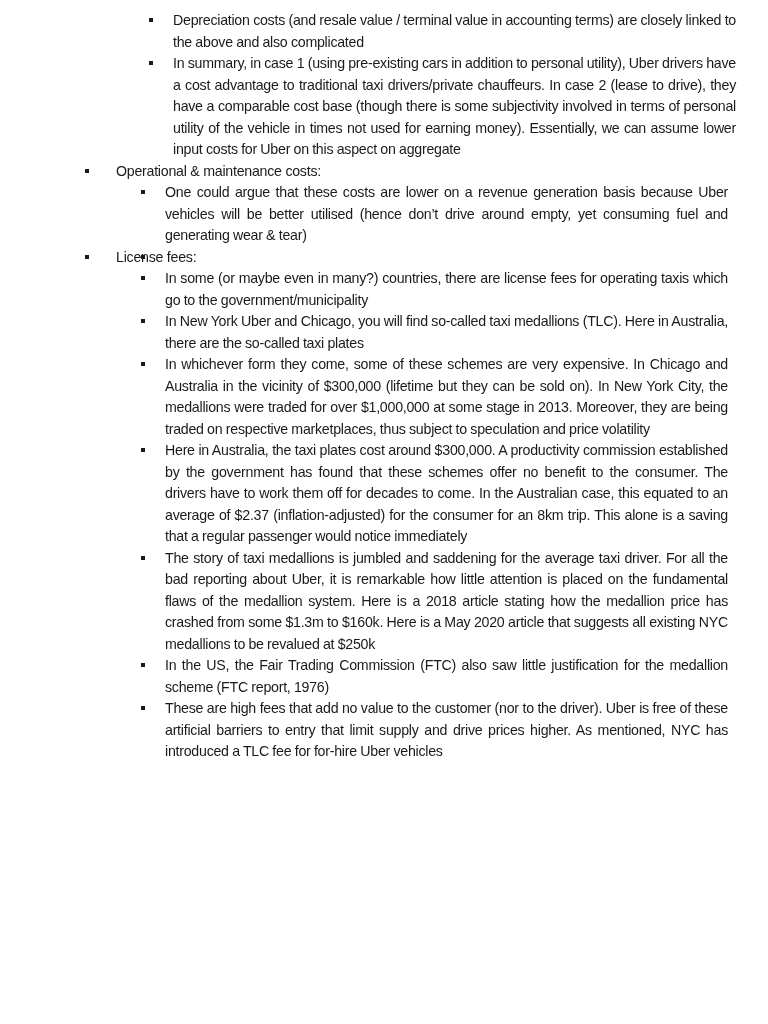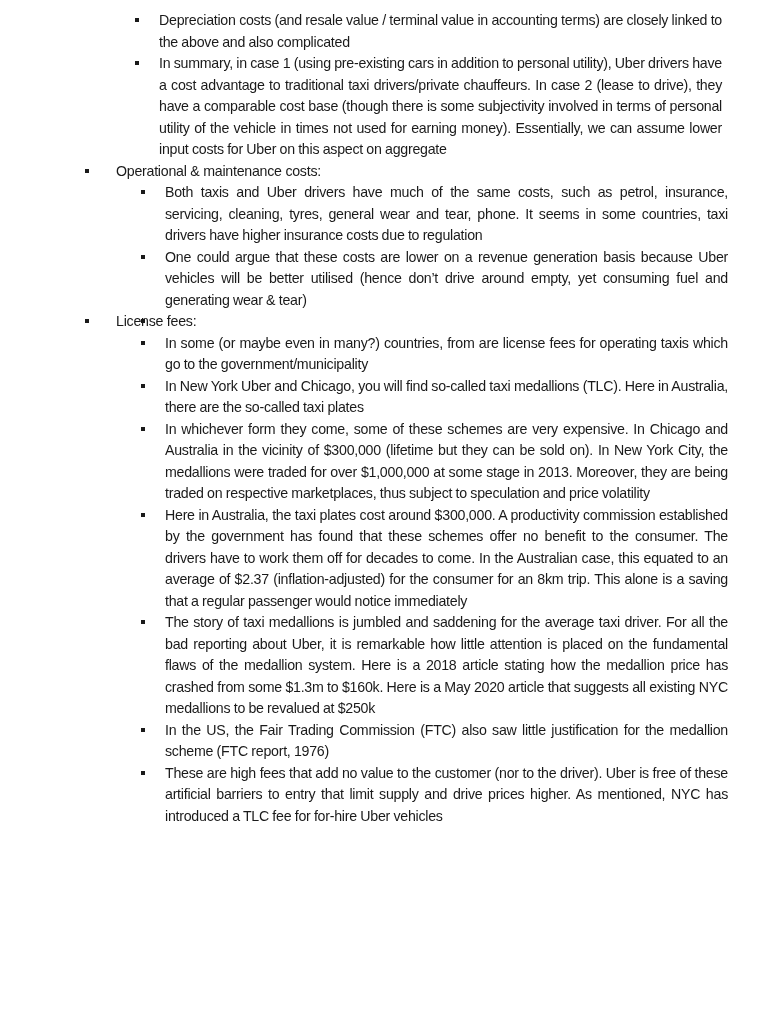--- a/index.html
+++ b/index.html
@@ -72,60 +72,59 @@
     .orphan {
       margin-left: 0;
     }
   </style>
 </head>
 <body>
 
 <div class="page">
 
   <ul class="l1">
-    <li class="orphan" style="padding-left:2px;width:673px;">
+    <li class="orphan" style="padding-left:16px;width:673px;">
       <ul class="l2" style="margin-left:0;">
         <li>
           <span class="bullet"></span>
           <span class="l2-text">Depreciation costs (and resale value / terminal value in accounting terms) are closely linked to the above and also complicated</span>
         </li>
         <li>
           <span class="bullet"></span>
           <span class="l2-text">In summary, in case 1 (using pre-existing cars in addition to personal utility), Uber drivers have a cost advantage to traditional taxi drivers/private chauffeurs. In case 2 (lease to drive), they have a comparable cost base (though there is some subjectivity involved in terms of personal utility of the vehicle in times not used for earning money). Essentially, we can assume lower input costs for Uber on this aspect on aggregate</span>
         </li>
       </ul>
     </li>
   </ul>
 
   <ul class="l1">
     <li>
       <span class="bullet"></span>
       <span class="l1-label">Operational &amp; maintenance costs:</span>
       <ul class="l2">
         <li>
           <span class="bullet"></span>
-          <span class="l2-text">Both taxis and Uber drivers have much of the same costs, such as petrol, insurance, servicing, cleaning, tyres, general wear and tear, phone. It seems in some countries, taxi drivers have higher insurance costs due to regulation</span>
         </li>
         <li>
           <span class="bullet"></span>
           <span class="l2-text">One could argue that these costs are lower on a revenue generation basis because Uber vehicles will be better utilised (hence don’t drive around empty, yet consuming fuel and generating wear &amp; tear)</span>
         </li>
         <li>
           <span class="bullet"></span>
         </li>
       </ul>
     </li>
 
     <li>
       <span class="bullet"></span>
       <span class="l1-label">License fees:</span>
       <ul class="l2">
         <li>
           <span class="bullet"></span>
-          <span class="l2-text">In some (or maybe even in many?) countries, from are license fees for operating taxis which go to the government/municipality</span>
+          <span class="l2-text">In some (or maybe even in many?) countries, there are license fees for operating taxis which go to the government/municipality</span>
         </li>
         <li>
           <span class="bullet"></span>
           <span class="l2-text">In New York Uber and Chicago, you will find so-called taxi medallions (TLC). Here in Australia, there are the so-called taxi plates</span>
         </li>
         <li>
           <span class="bullet"></span>
           <span class="l2-text">In whichever form they come, some of these schemes are very expensive. In Chicago and Australia in the vicinity of $300,000 (lifetime but they can be sold on). In New York City, the medallions were traded for over $1,000,000 at some stage in 2013. Moreover, they are being traded on respective marketplaces, thus subject to speculation and price volatility</span>
         </li>
         <li>

